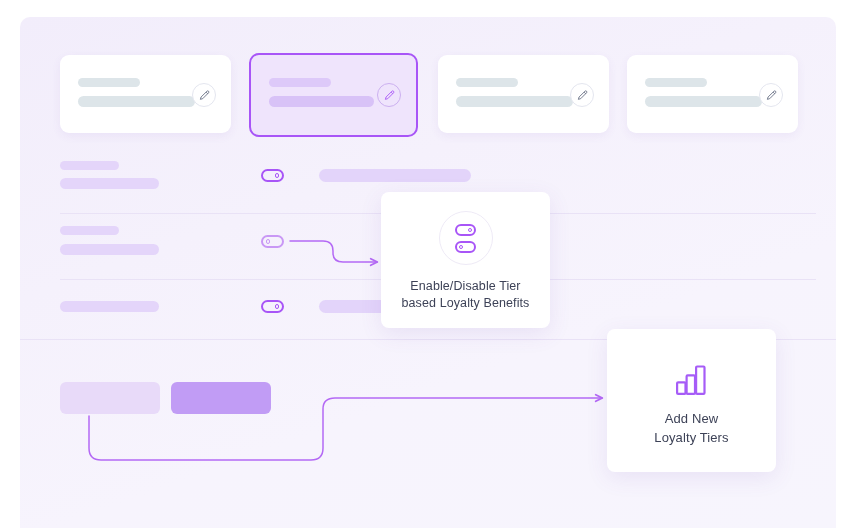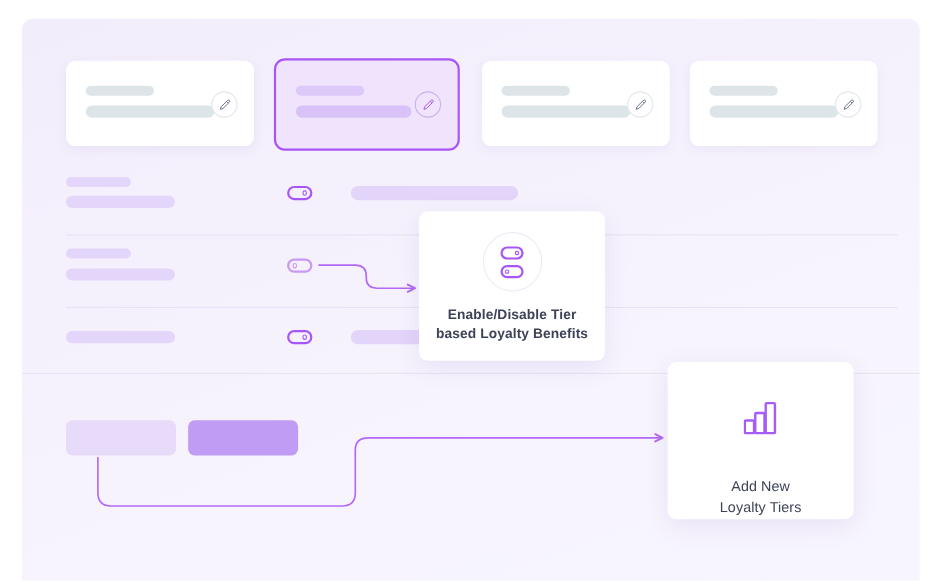--- a/index.html
+++ b/index.html
@@ -201,28 +201,26 @@
     box-shadow: 0 6px 22px rgba(104, 64, 173, 0.10);
     display: flex;
     flex-direction: column;
     align-items: center;
   }
   #callout-toggle {
     left: 361px;
     top: 175px;
     width: 169px;
     height: 136px;
-    font-weight: bold;
   }
   #callout-tiers {
     left: 587px;
     top: 312px;
     width: 169px;
     height: 143px;
-    gap: 23px;
   }
 
   .callout-icon-ring {
     margin-top: 19px;
     width: 52px;
     height: 52px;
     border-radius: 50%;
     border: 1px solid #eeeaf6;
     display: flex;
     flex-direction: column;

